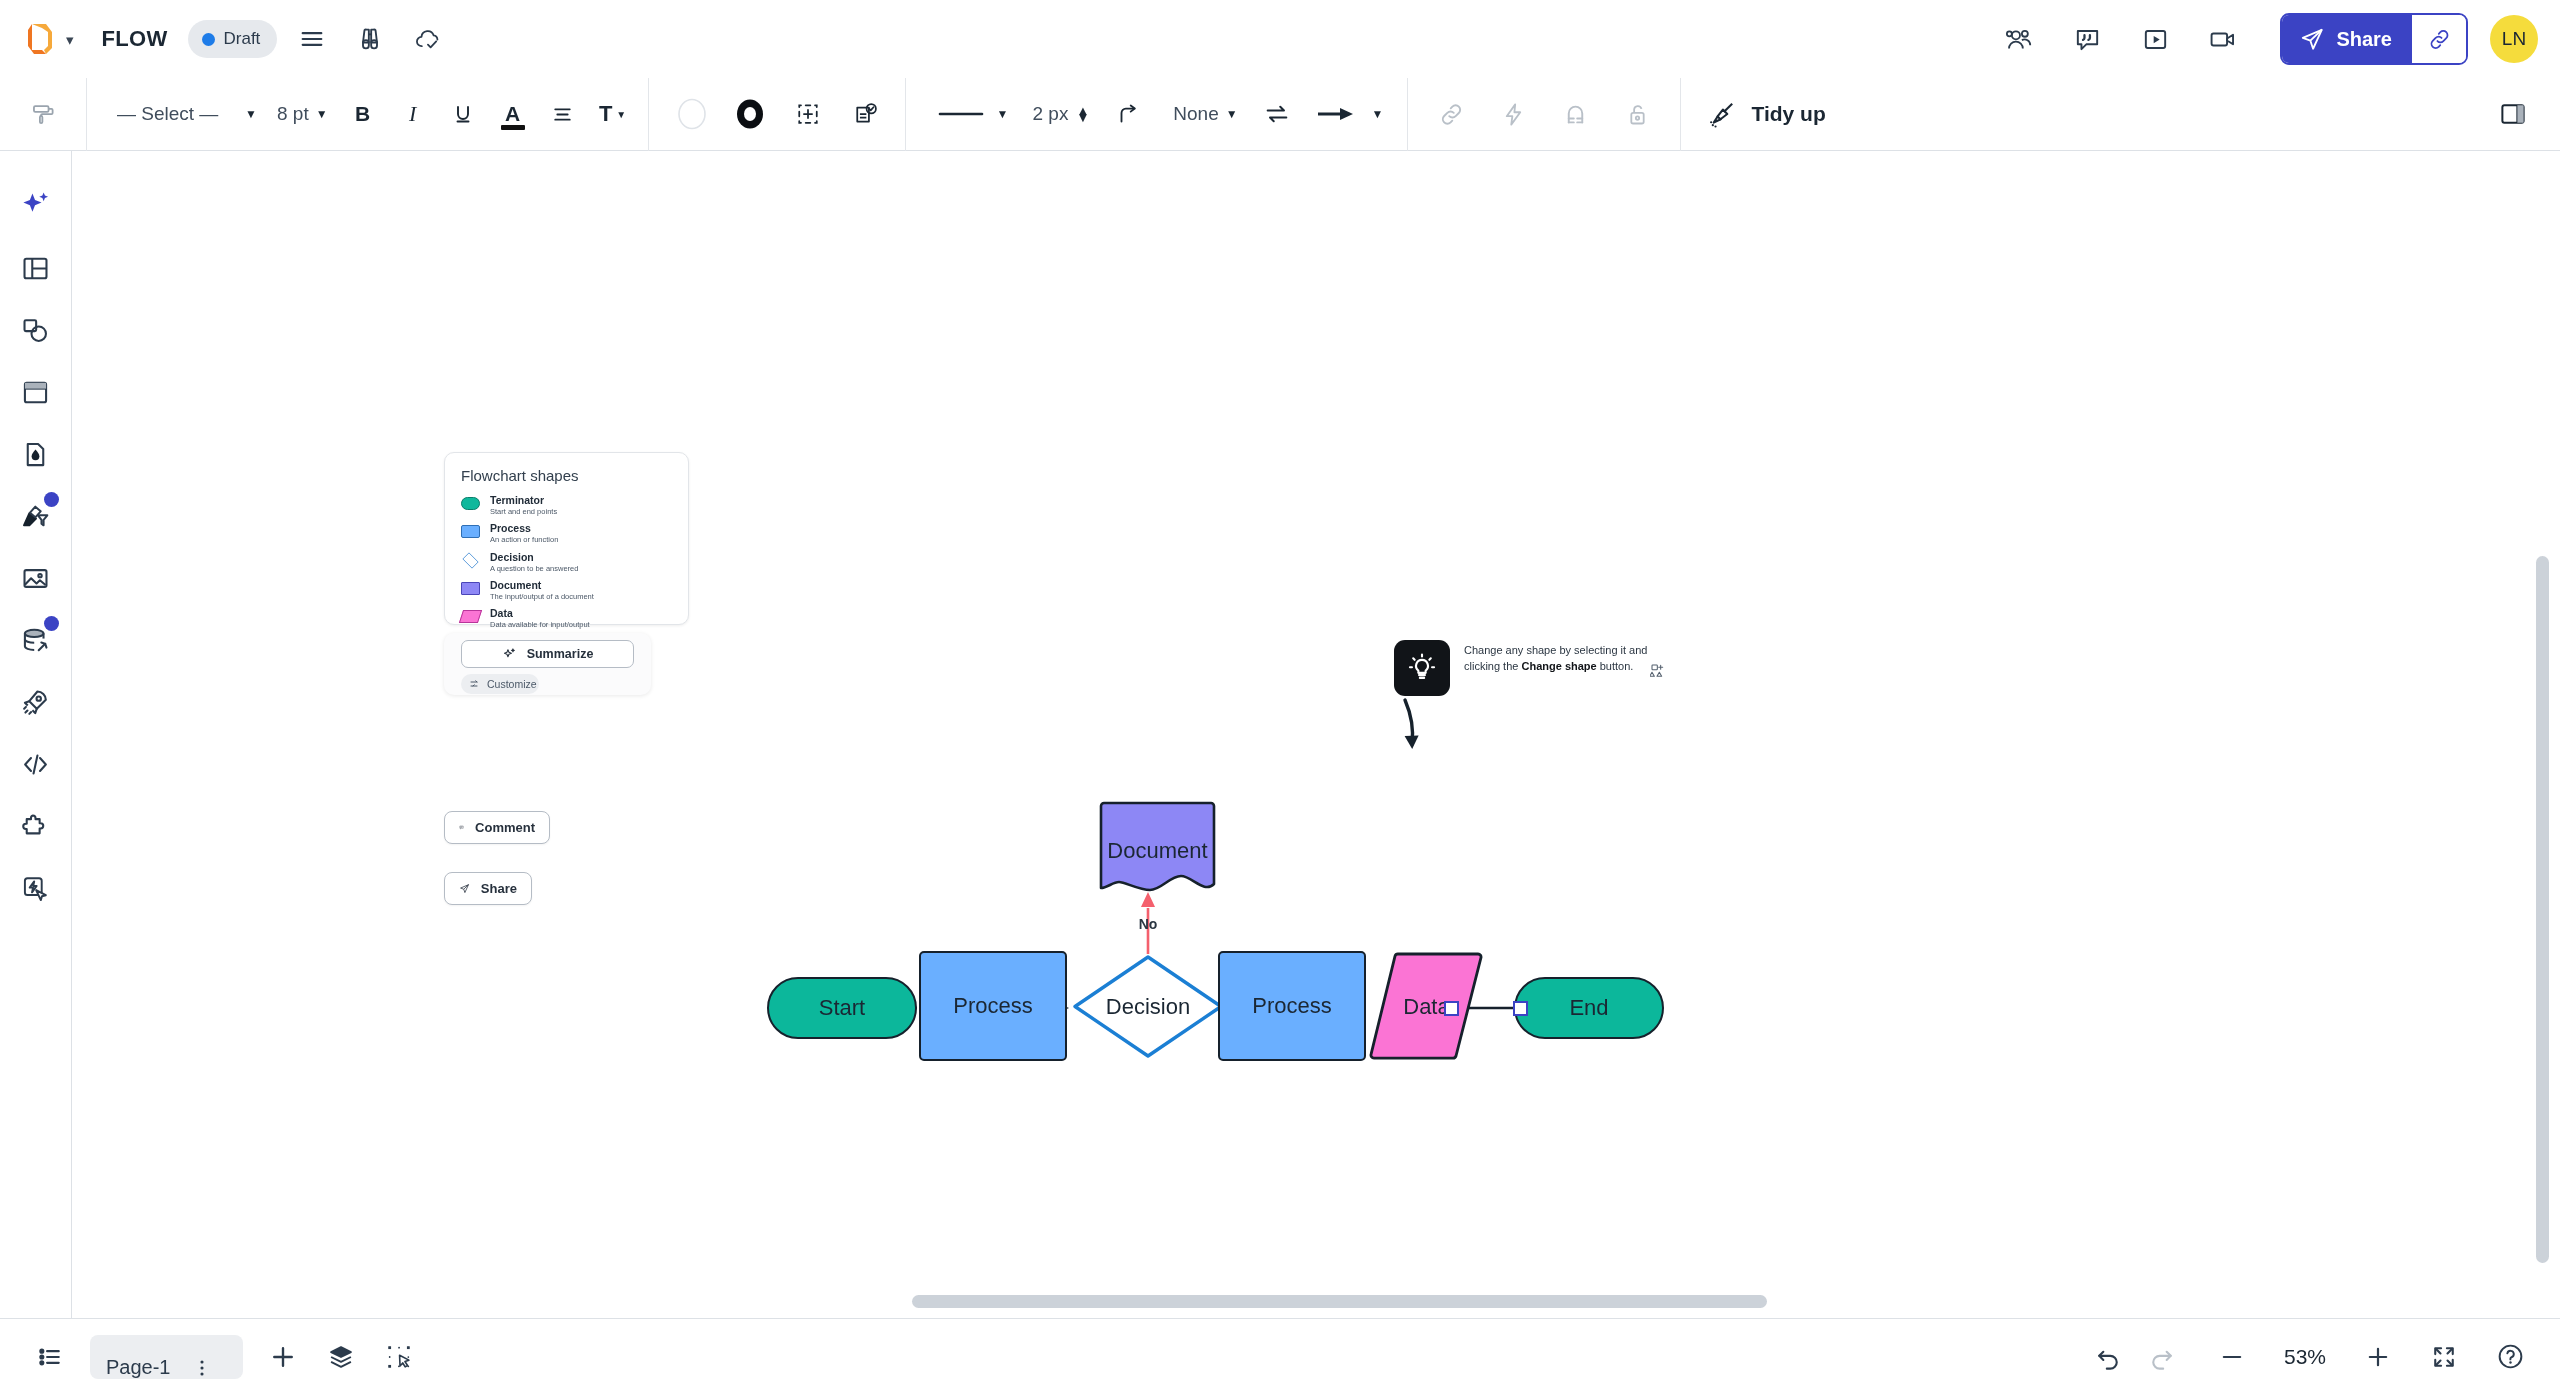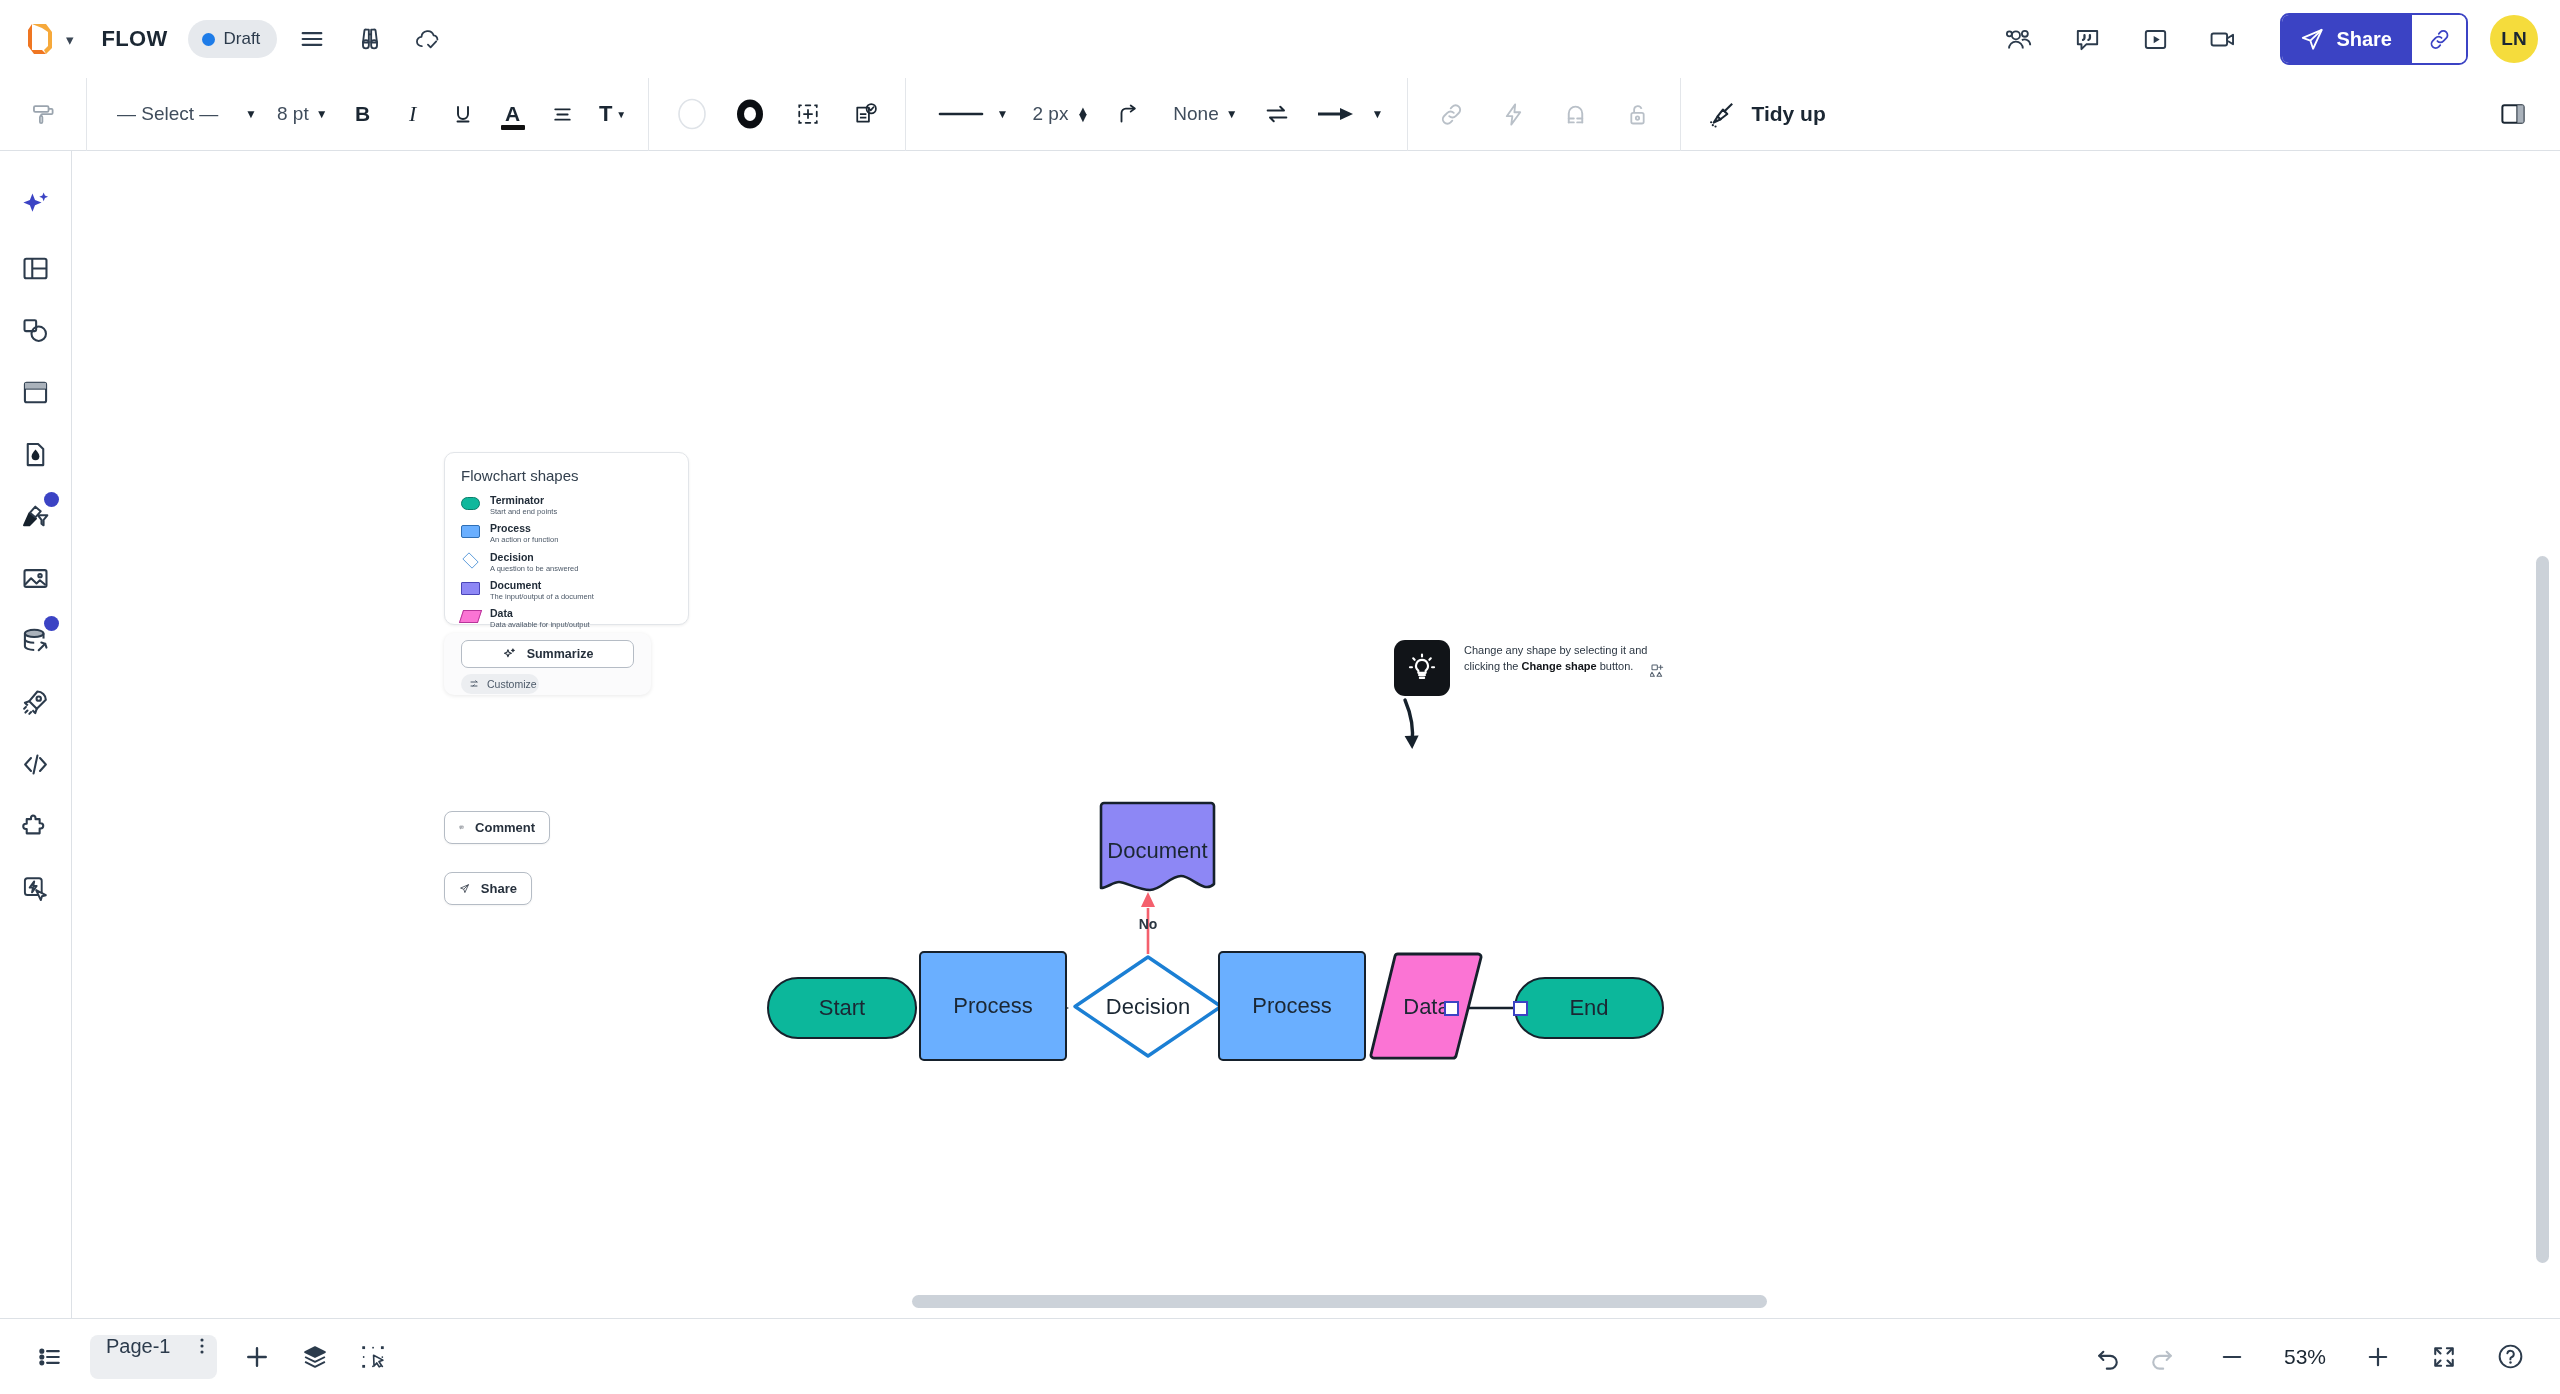--- a/index.html
+++ b/index.html
@@ -46,21 +46,21 @@
   .share-btn {
     background: #3b43c4; color: #fff; display: flex; align-items: center; gap: 11px;
     padding: 0 20px 0 17px; font-size: 20px; font-weight: bold;
   }
   .share-link {
     background: #fff; width: 54px; display: flex; align-items: center; justify-content: center;
     color: #3b43c4;
   }
   .avatar {
     margin-left: 22px; width: 48px; height: 48px; border-radius: 50%;
-    background: #f5dc3c; color: #1b2733; font-size: 19px; font-weight: bold;
+    background: #f5dc3c; color: #1b2733; font-size: 19px; font-weight: normal;
     display: flex; align-items: center; justify-content: center;
   }
 
   
   .fmtbar {
     position: absolute; left: 0; top: 78px; width: 2560px; height: 73px;
     display: flex; align-items: center; background: #fff;
     border-bottom: 1px solid #dde1e6;
   }
   .fmt-sep { width: 1px; height: 73px; background: #e3e6ea; }
@@ -212,21 +212,21 @@
     background: #fff; border-top: 1px solid #dde1e6;
     display: flex; align-items: center; padding: 0 26px;
   }
   .sb-icon {
     width: 48px; height: 48px; display: flex; align-items: center; justify-content: center;
     color: #2c3b4c; border-radius: 6px;
   }
   .sb-icon.muted { color: #b9c0c8; }
   .page-chip {
     margin-left: 16px; height: 44px; border-radius: 8px; background: #eceef1;
-    display: flex; align-items: flex-start; gap: 20px; padding: 0 4px 0 16px;
+    display: flex; align-items: flex-end; gap: 20px; padding: 0 30px 0 16px;
   }
   .page-name { font-size: 20px; color: #2c3b4c; }
   .sb-right { margin-left: auto; display: flex; align-items: center; gap: 6px; }
   .zoom-val { font-size: 21px; color: #1b2733; width: 86px; text-align: center; font-weight: 500;}
   svg { display: block; }
 </style>
 </head>
 <body>
 
 <div id="app">

